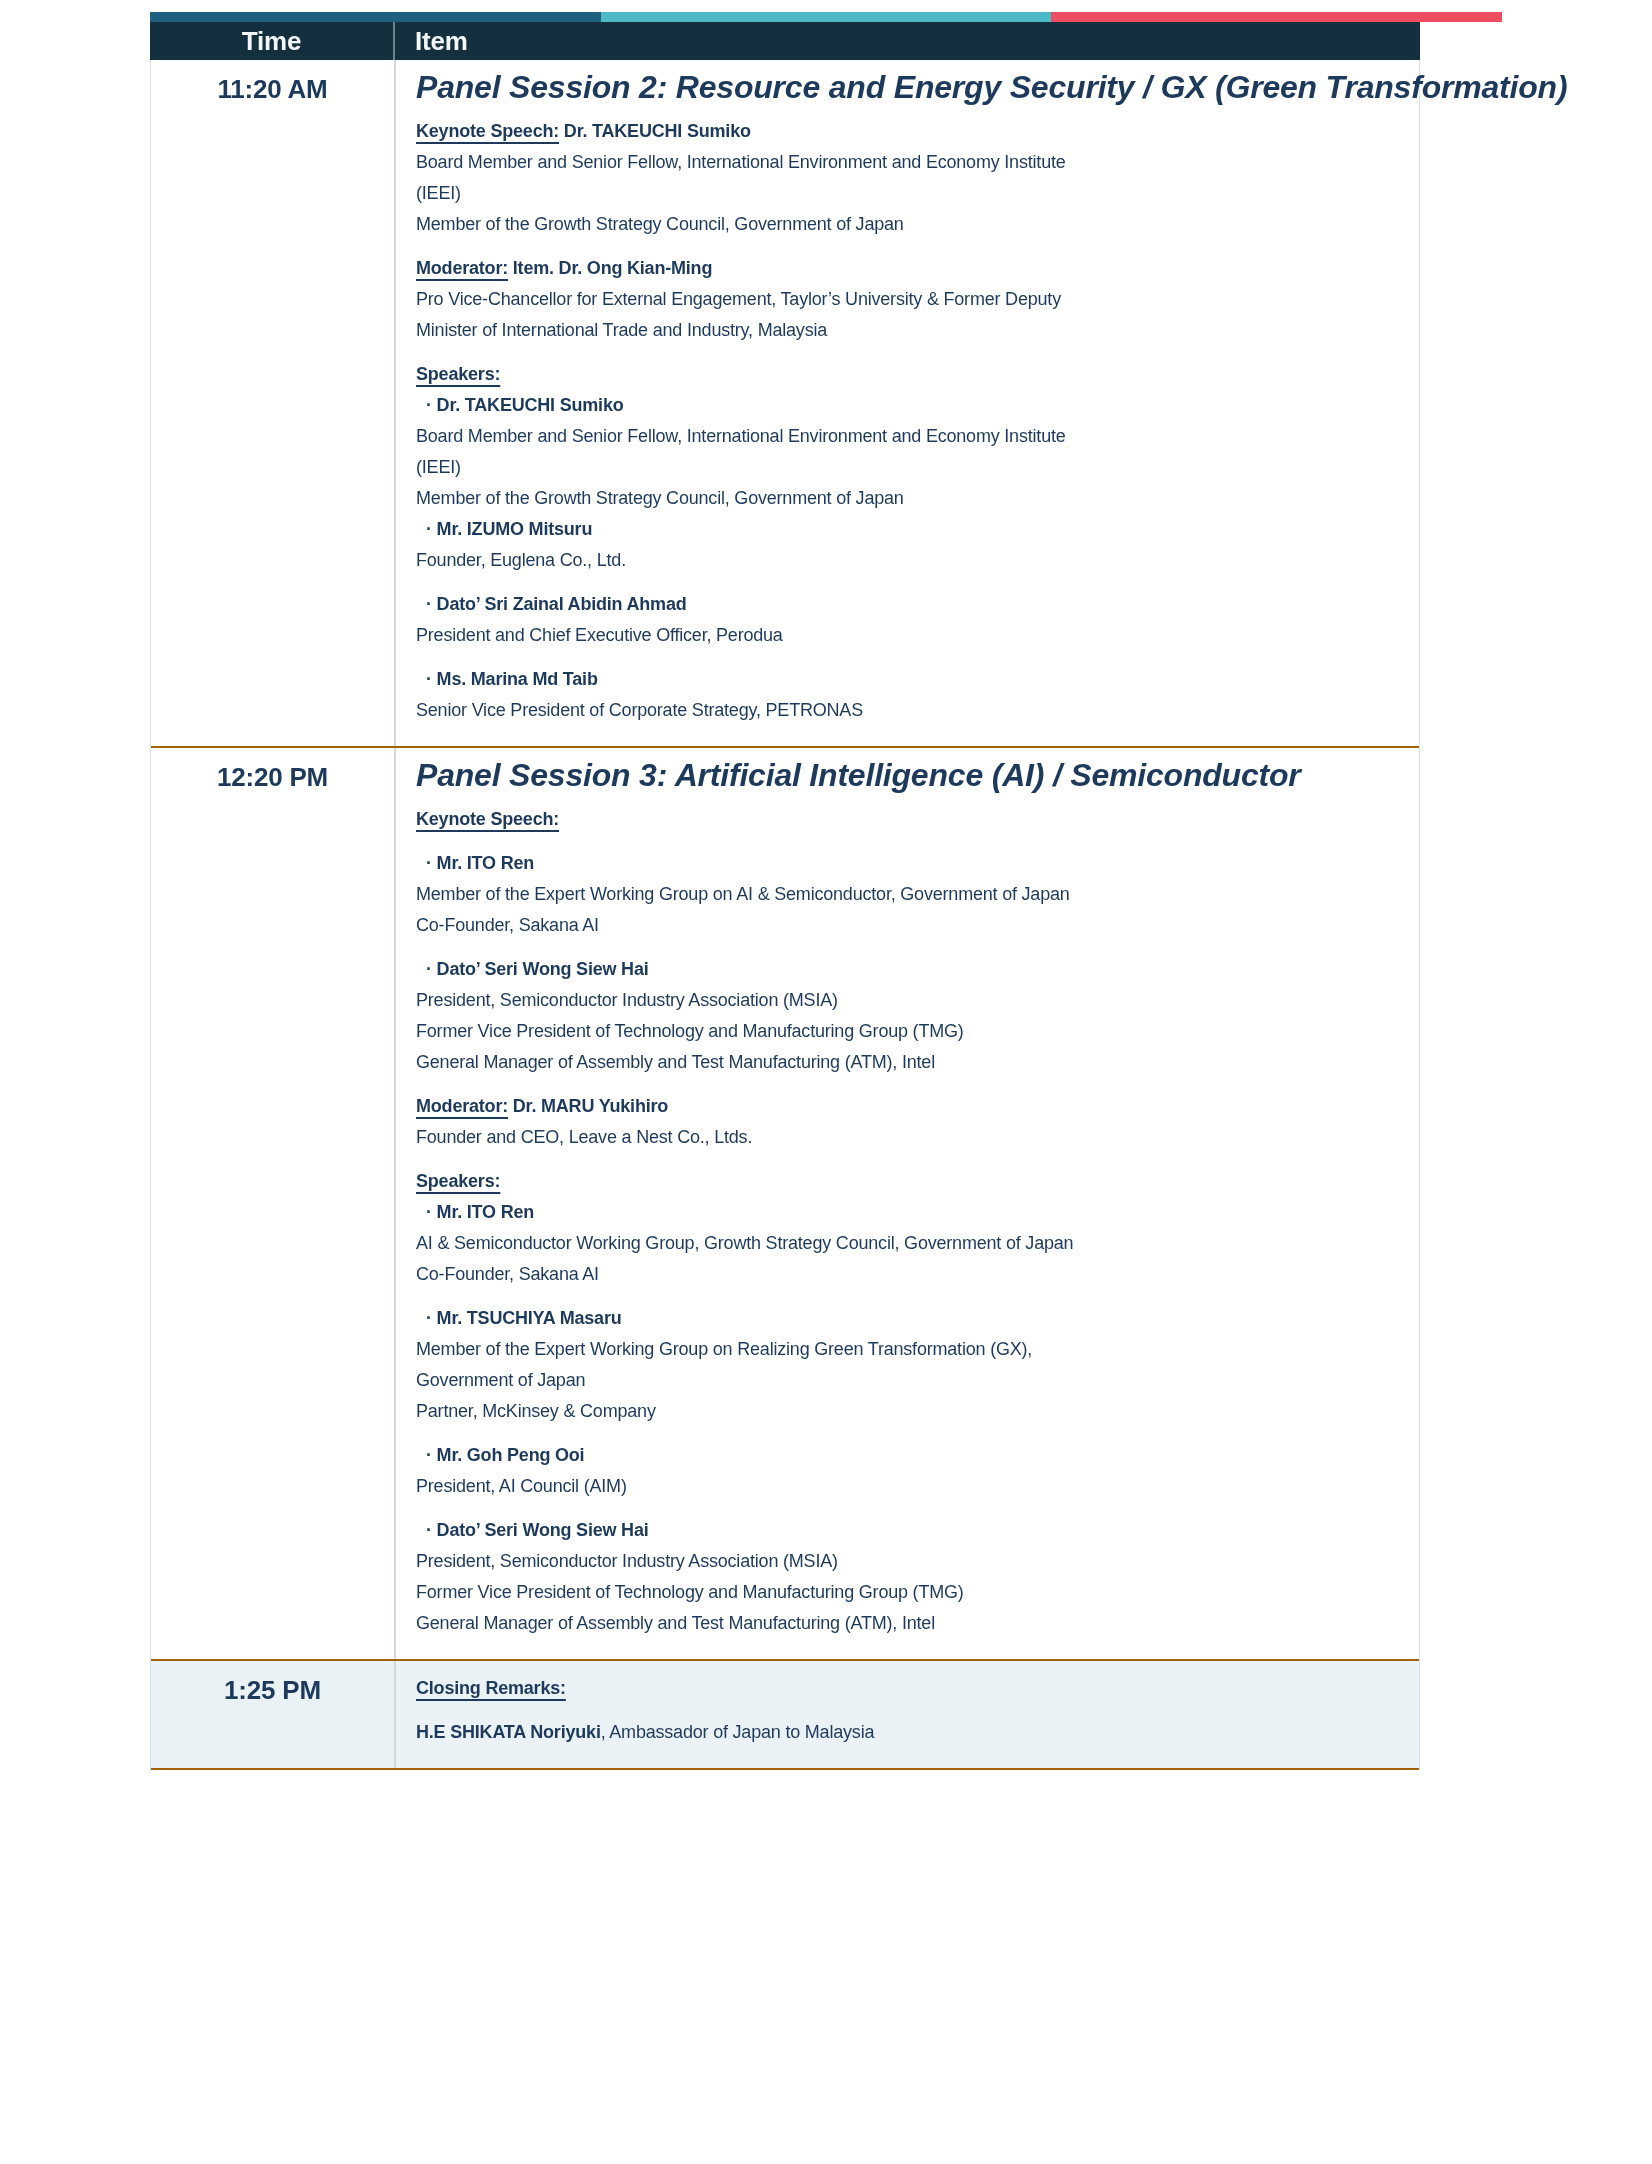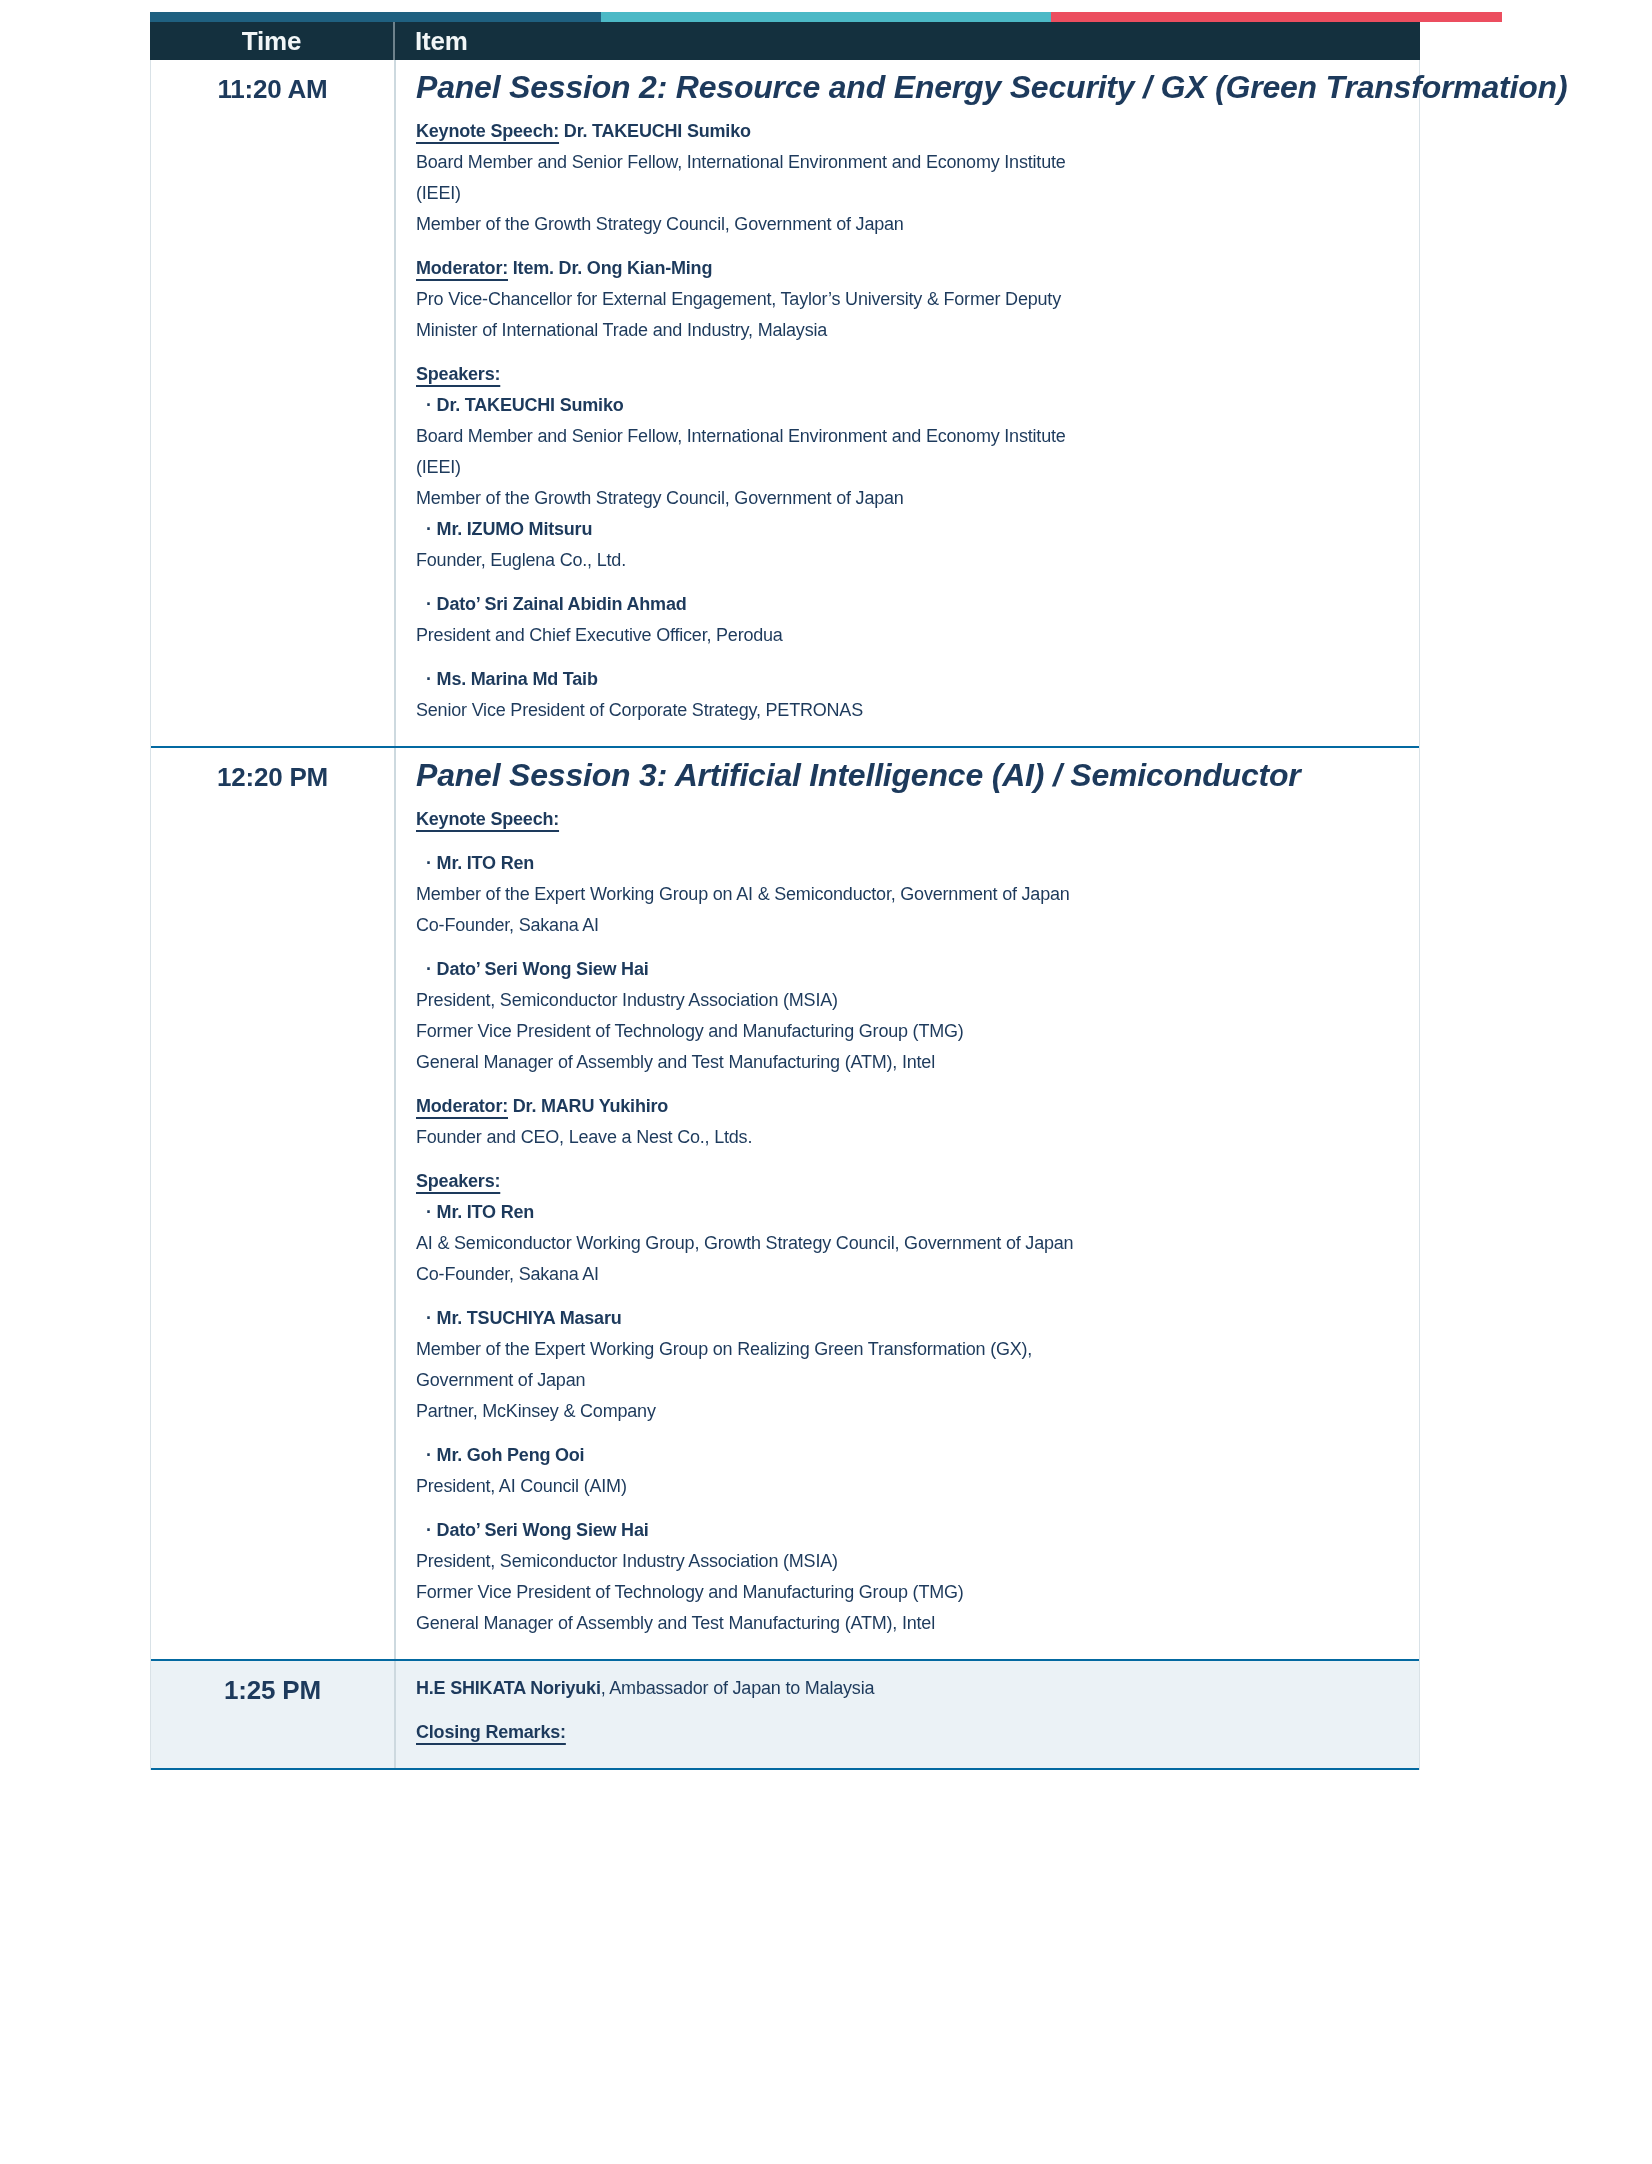--- a/index.html
+++ b/index.html
@@ -23,21 +23,21 @@
     background:#14303e;height:38px;align-items:center;
   }
   .head-cell{
     color:#f2f6f7;font-weight:bold;font-size:26px;letter-spacing:-0.2px;
   }
   .head-time{text-align:center;border-right:2px solid #6e828c;height:100%;display:flex;align-items:center;justify-content:center;}
   .head-item{padding-left:20px;}
   .body-rows{border-left:1px solid #d9e2e7;border-right:1px solid #d9e2e7;}
   .agenda-row{
     display:grid;grid-template-columns:245px 1fr;
-    border-bottom:2px solid #0369a1;
+    border-bottom:2px solid #a16207;
     background:#ffffff;
   }
   .agenda-row.highlight{background:#ebf2f6;}
   .time-cell{
     text-align:center;padding-top:14px;
     font-weight:bold;font-size:26px;letter-spacing:-0.2px;
     border-right:2px solid #cdd9df;
   }
   .item-cell{padding:12px 24px 20px 20px;}
   .block{margin:0 0 13px 0;}
@@ -149,21 +149,21 @@
             <div class="line"><span>President, Semiconductor Industry Association (MSIA)</span></div>
             <div class="line"><span>Former Vice President of Technology and Manufacturing Group (TMG)</span></div>
             <div class="line"><span>General Manager of Assembly and Test Manufacturing (ATM), Intel</span></div>
           </div>
         </div>
       </div>
       <div class="agenda-row highlight">
         <div class="time-cell">1:25 PM</div>
         <div class="item-cell">
           <div class="block">
-            <div class="line"><span class="b">H.E SHIKATA Noriyuki</span><span>, Ambassador of Japan to Malaysia</span></div>
+            <div class="line"><span class="b u">Closing Remarks:</span></div>
           </div>
           <div class="block">
-            <div class="line"><span class="b u">Closing Remarks:</span></div>
+            <div class="line"><span class="b">H.E SHIKATA Noriyuki</span><span>, Ambassador of Japan to Malaysia</span></div>
           </div>
         </div>
       </div>
     </div>
 </div>
 
 </body></html>

